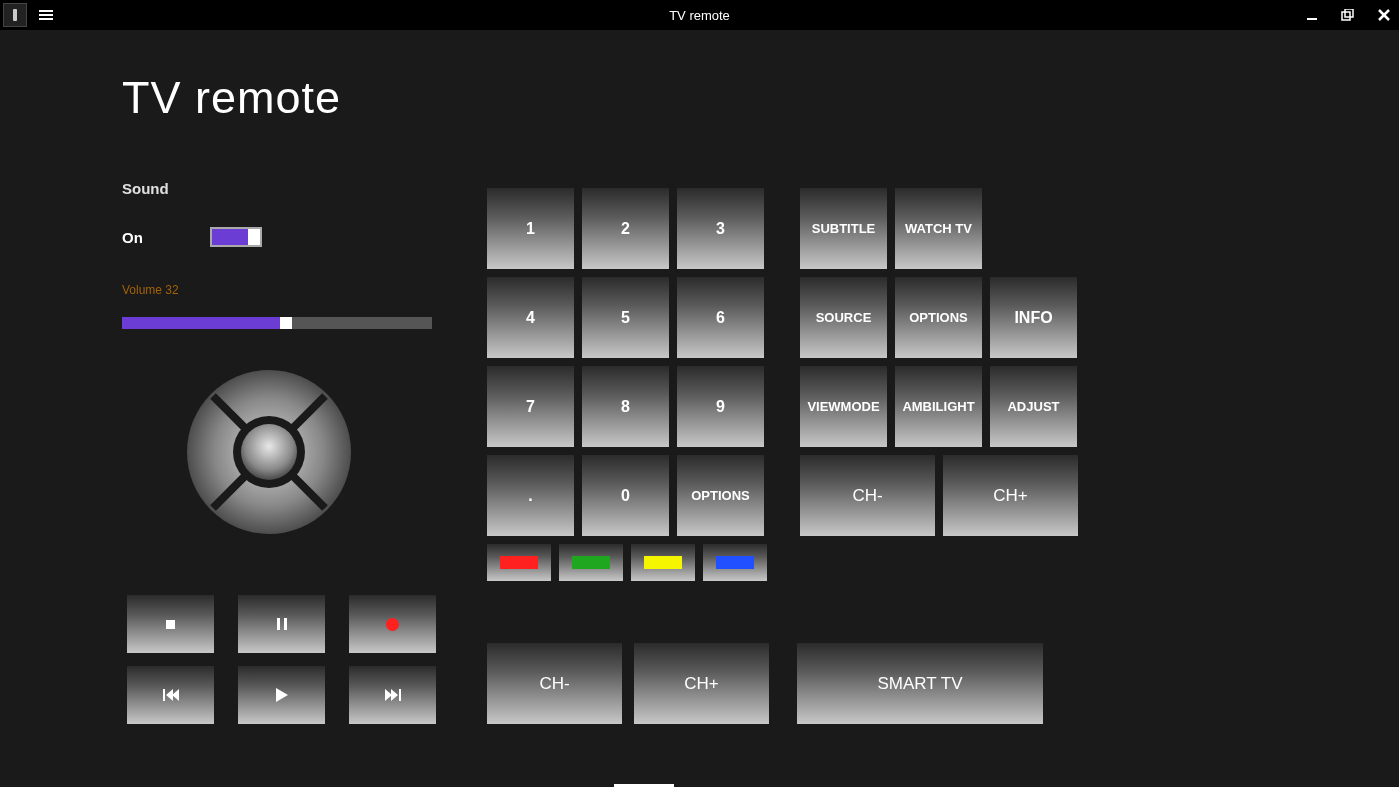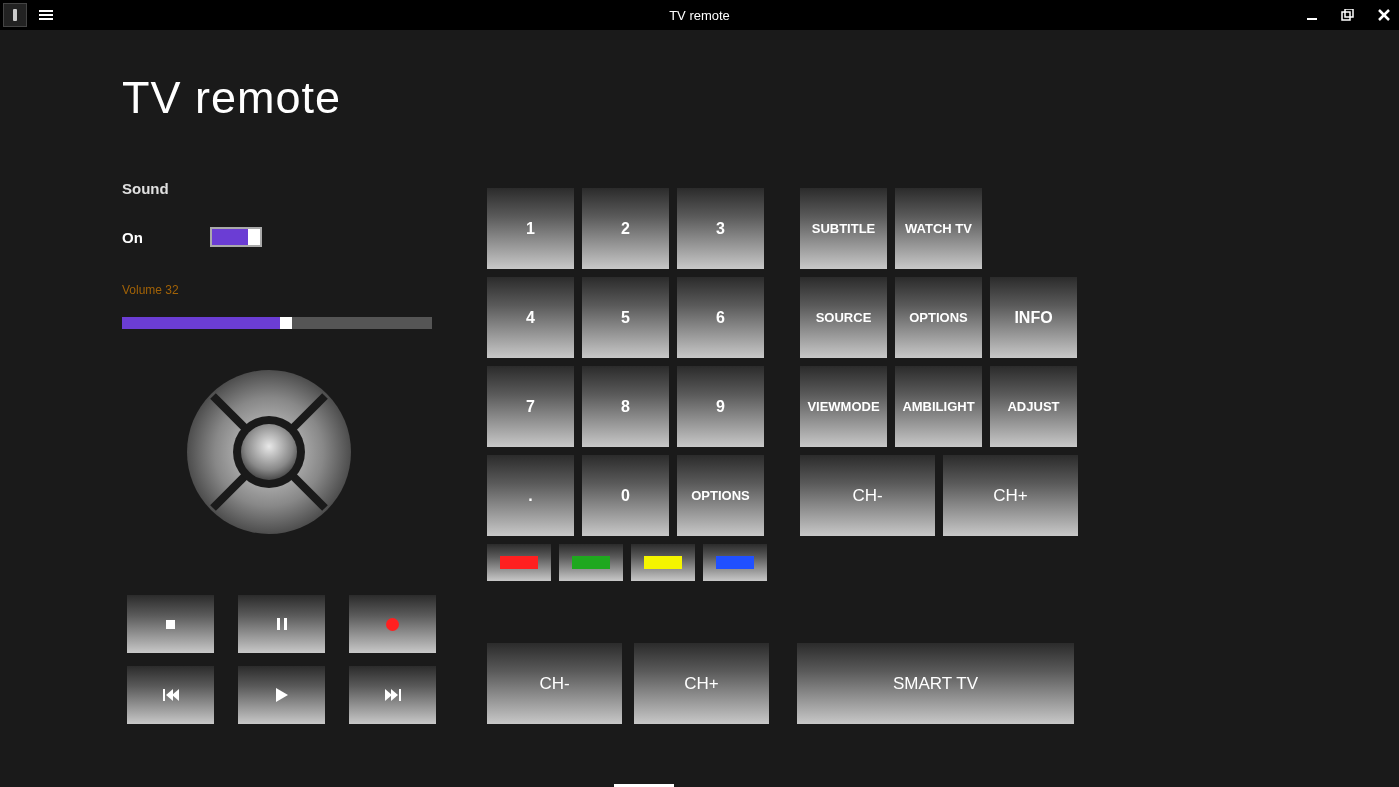--- a/index.html
+++ b/index.html
@@ -467,18 +467,18 @@
 </div>
 
 <div class="bottom-row">
   <div class="bottom-btn" style="width:135px">
       <span>CH-</span>
     </div>
   <div class="bottom-btn" style="width:135px">
       <span>CH+</span>
     </div>
   <div style="width:4px"></div>
-  <div class="bottom-btn" style="width:277px">
+  <div class="bottom-btn" style="width:246px">
       <span>SMART TV</span>
     </div>
 </div>
 
 <div class="bottom-indicator"></div>
 
 </body></html>

